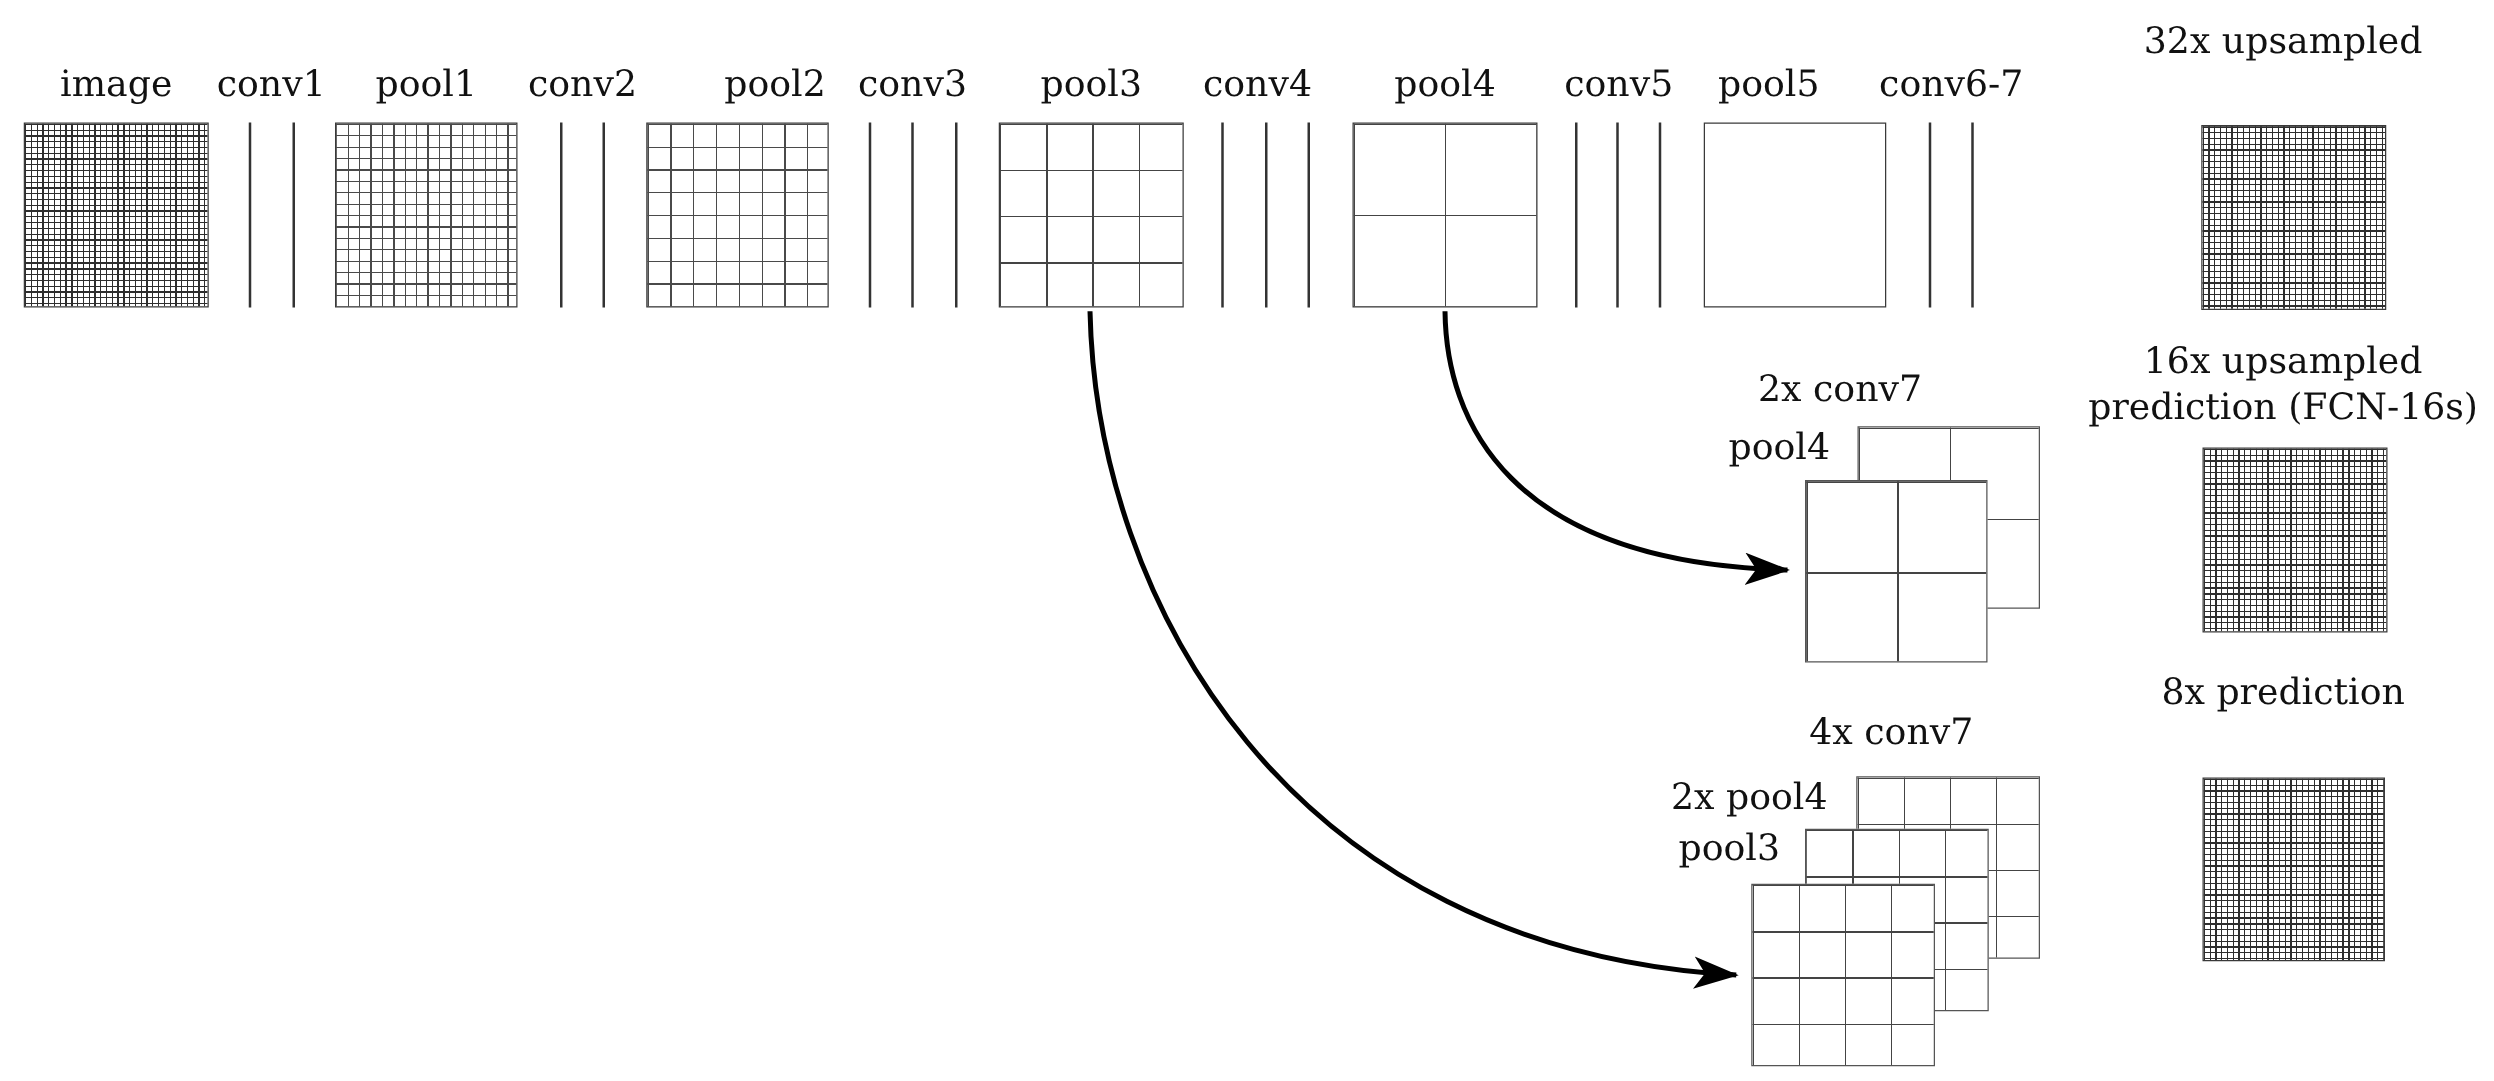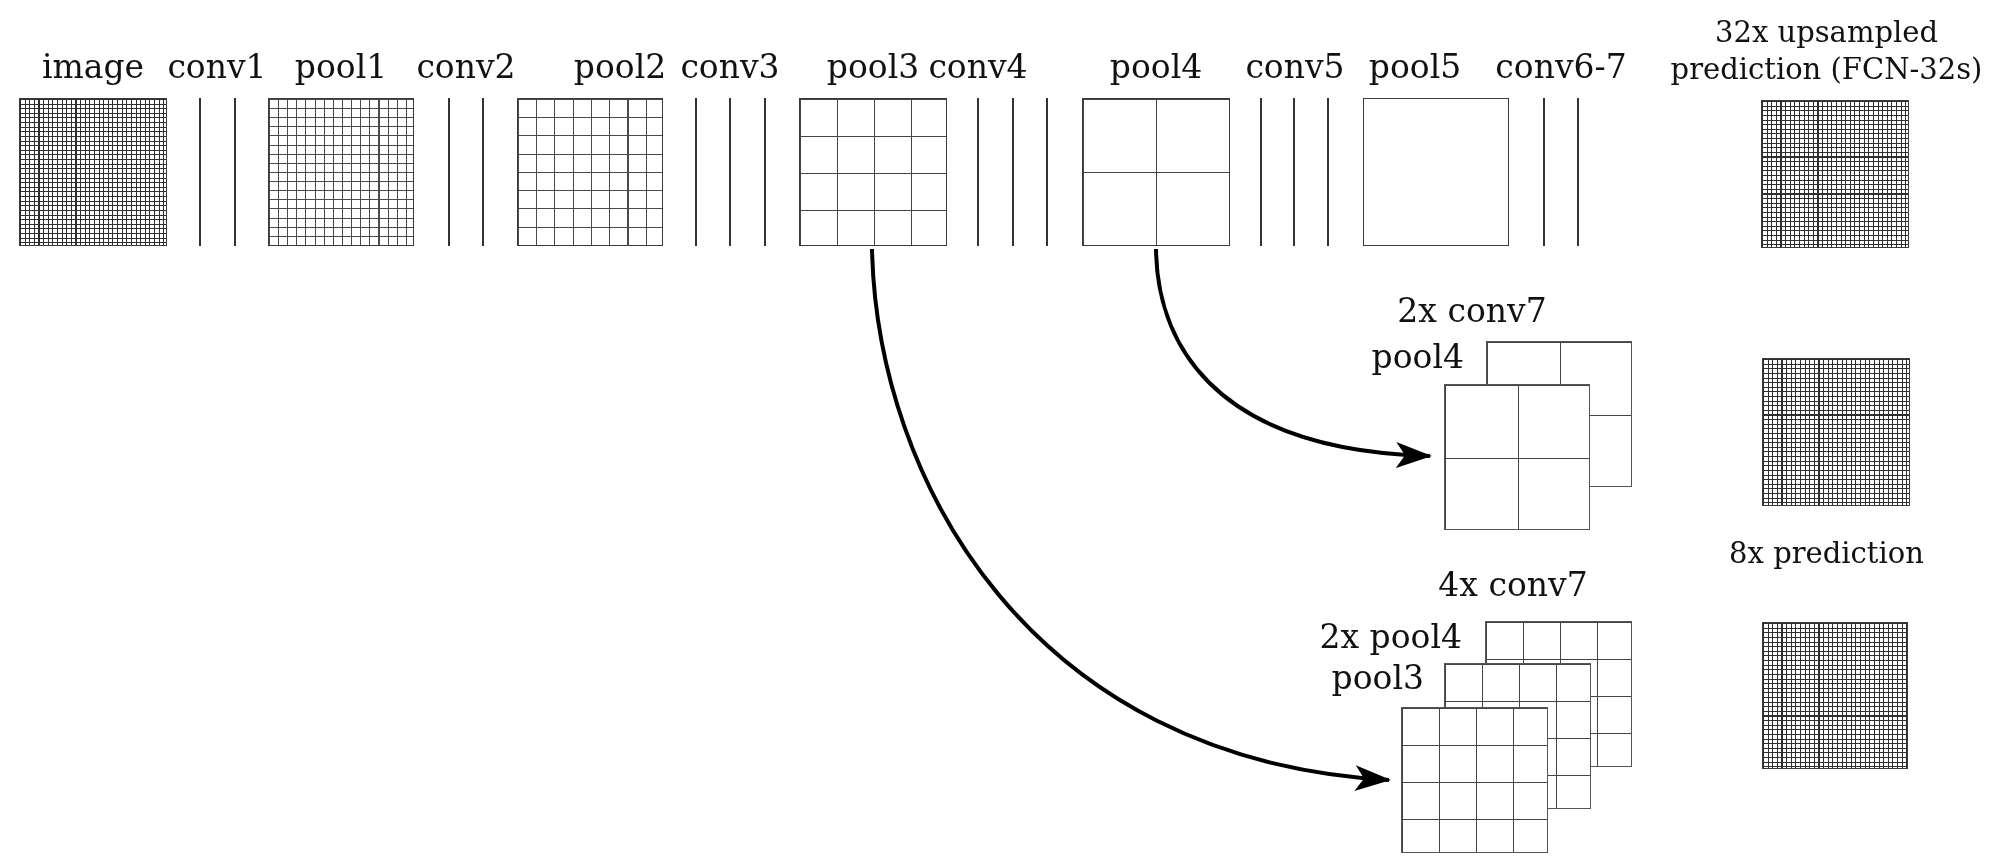--- a/index.html
+++ b/index.html
@@ -6,21 +6,21 @@
   .canvas{
     position:relative;
     width:1995px;height:865px;
     background:#fff;
     font-family:"DejaVu Serif","Liberation Serif",serif;
     color:#111;
     overflow:hidden;
   }
   .lbl{
     position:absolute;
-    font-size:33px;
+    font-size:29px;
     line-height:34px;
     text-align:center;
     white-space:nowrap;
     color:#111;
   }
   .lbl.right{text-align:right;}
   .toplbl{top:50px;width:160px;height:34px;}
   .grid{
     position:absolute;
     background-color:#fff;
@@ -57,21 +57,21 @@
 
 <div class="canvas">
 
   <div class="lbl toplbl" style="left:13px">image</div>
   <div class="lbl toplbl" style="left:137px">conv1</div>
   <div class="lbl toplbl" style="left:261px">pool1</div>
   <div class="lbl toplbl" style="left:386px">conv2</div>
   <div class="lbl toplbl" style="left:540px">pool2</div>
   <div class="lbl toplbl" style="left:650px">conv3</div>
   <div class="lbl toplbl" style="left:793px">pool3</div>
-  <div class="lbl toplbl" style="left:898px">conv4</div>
+  <div class="lbl toplbl" style="left:926px">conv4</div>
   <div class="lbl toplbl" style="left:1076px">pool4</div>
   <div class="lbl toplbl" style="left:1215px">conv5</div>
   <div class="lbl toplbl" style="left:1335px">pool5</div>
   <div class="lbl toplbl" style="left:1481px">conv6-7</div>
 
   <div class="grid cells c32" style="left:19px;top:98px;width:148px;height:148px"></div>
 
   <div class="vline" style="left:199px"></div>
   <div class="vline" style="left:234px"></div>
 
@@ -98,24 +98,27 @@
   <div class="vline" style="left:1293px"></div>
   <div class="vline" style="left:1327px"></div>
 
   <div class="grid" style="left:1363px;top:98px;width:146px;height:148px"></div>
 
   <div class="vline" style="left:1543px"></div>
   <div class="vline" style="left:1577px"></div>
 
   <div class="predlbl" style="top:14px">
     <div>32x upsampled</div>
-    <div>prediction (FCN-32s)</div>
   </div>
   <div class="grid cells c32" style="left:1761px;top:100px;width:148px;height:148px"></div>
 
+  <div class="predlbl" style="top:270px">
+    <div>16x upsampled</div>
+    <div>prediction (FCN-16s)</div>
+  </div>
   <div class="grid cells c32" style="left:1762px;top:358px;width:148px;height:148px"></div>
 
   <div class="predlbl" style="top:535px">
     <div>8x prediction</div>
   </div>
   <div class="grid cells c32" style="left:1762px;top:622px;width:146px;height:147px"></div>
 
   <svg class="overlay" width="1995" height="865" viewBox="0 0 1995 865">
     <defs>
       <marker id="ah" markerUnits="userSpaceOnUse" markerWidth="40" markerHeight="28" refX="34" refY="13" orient="auto">

